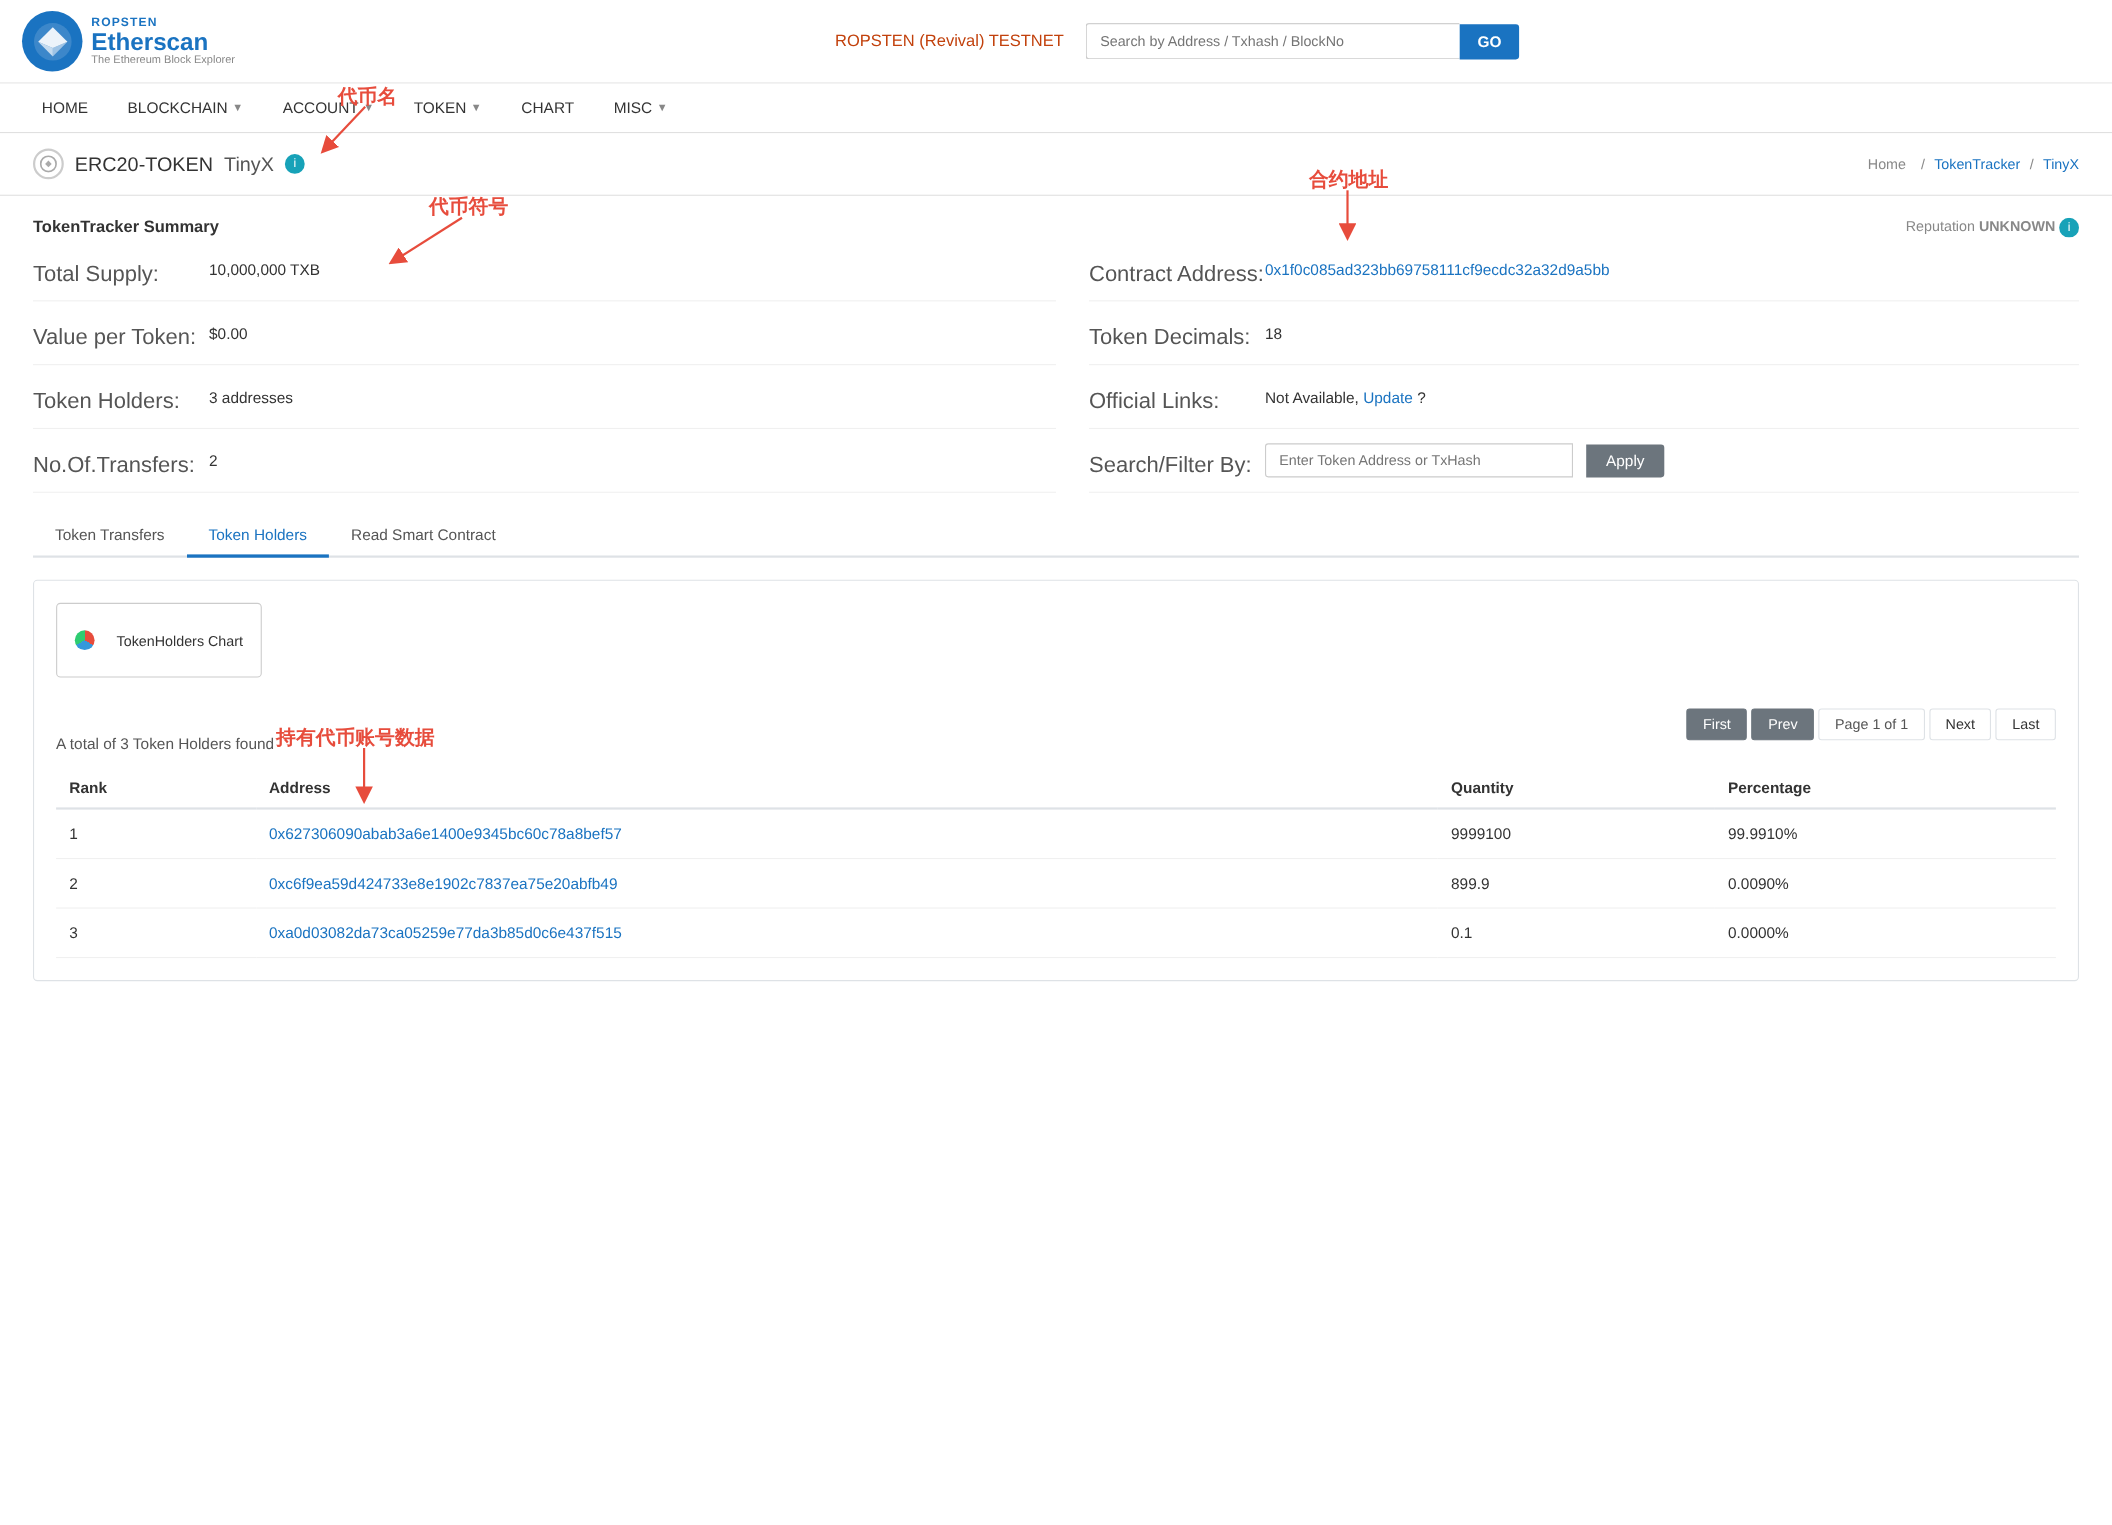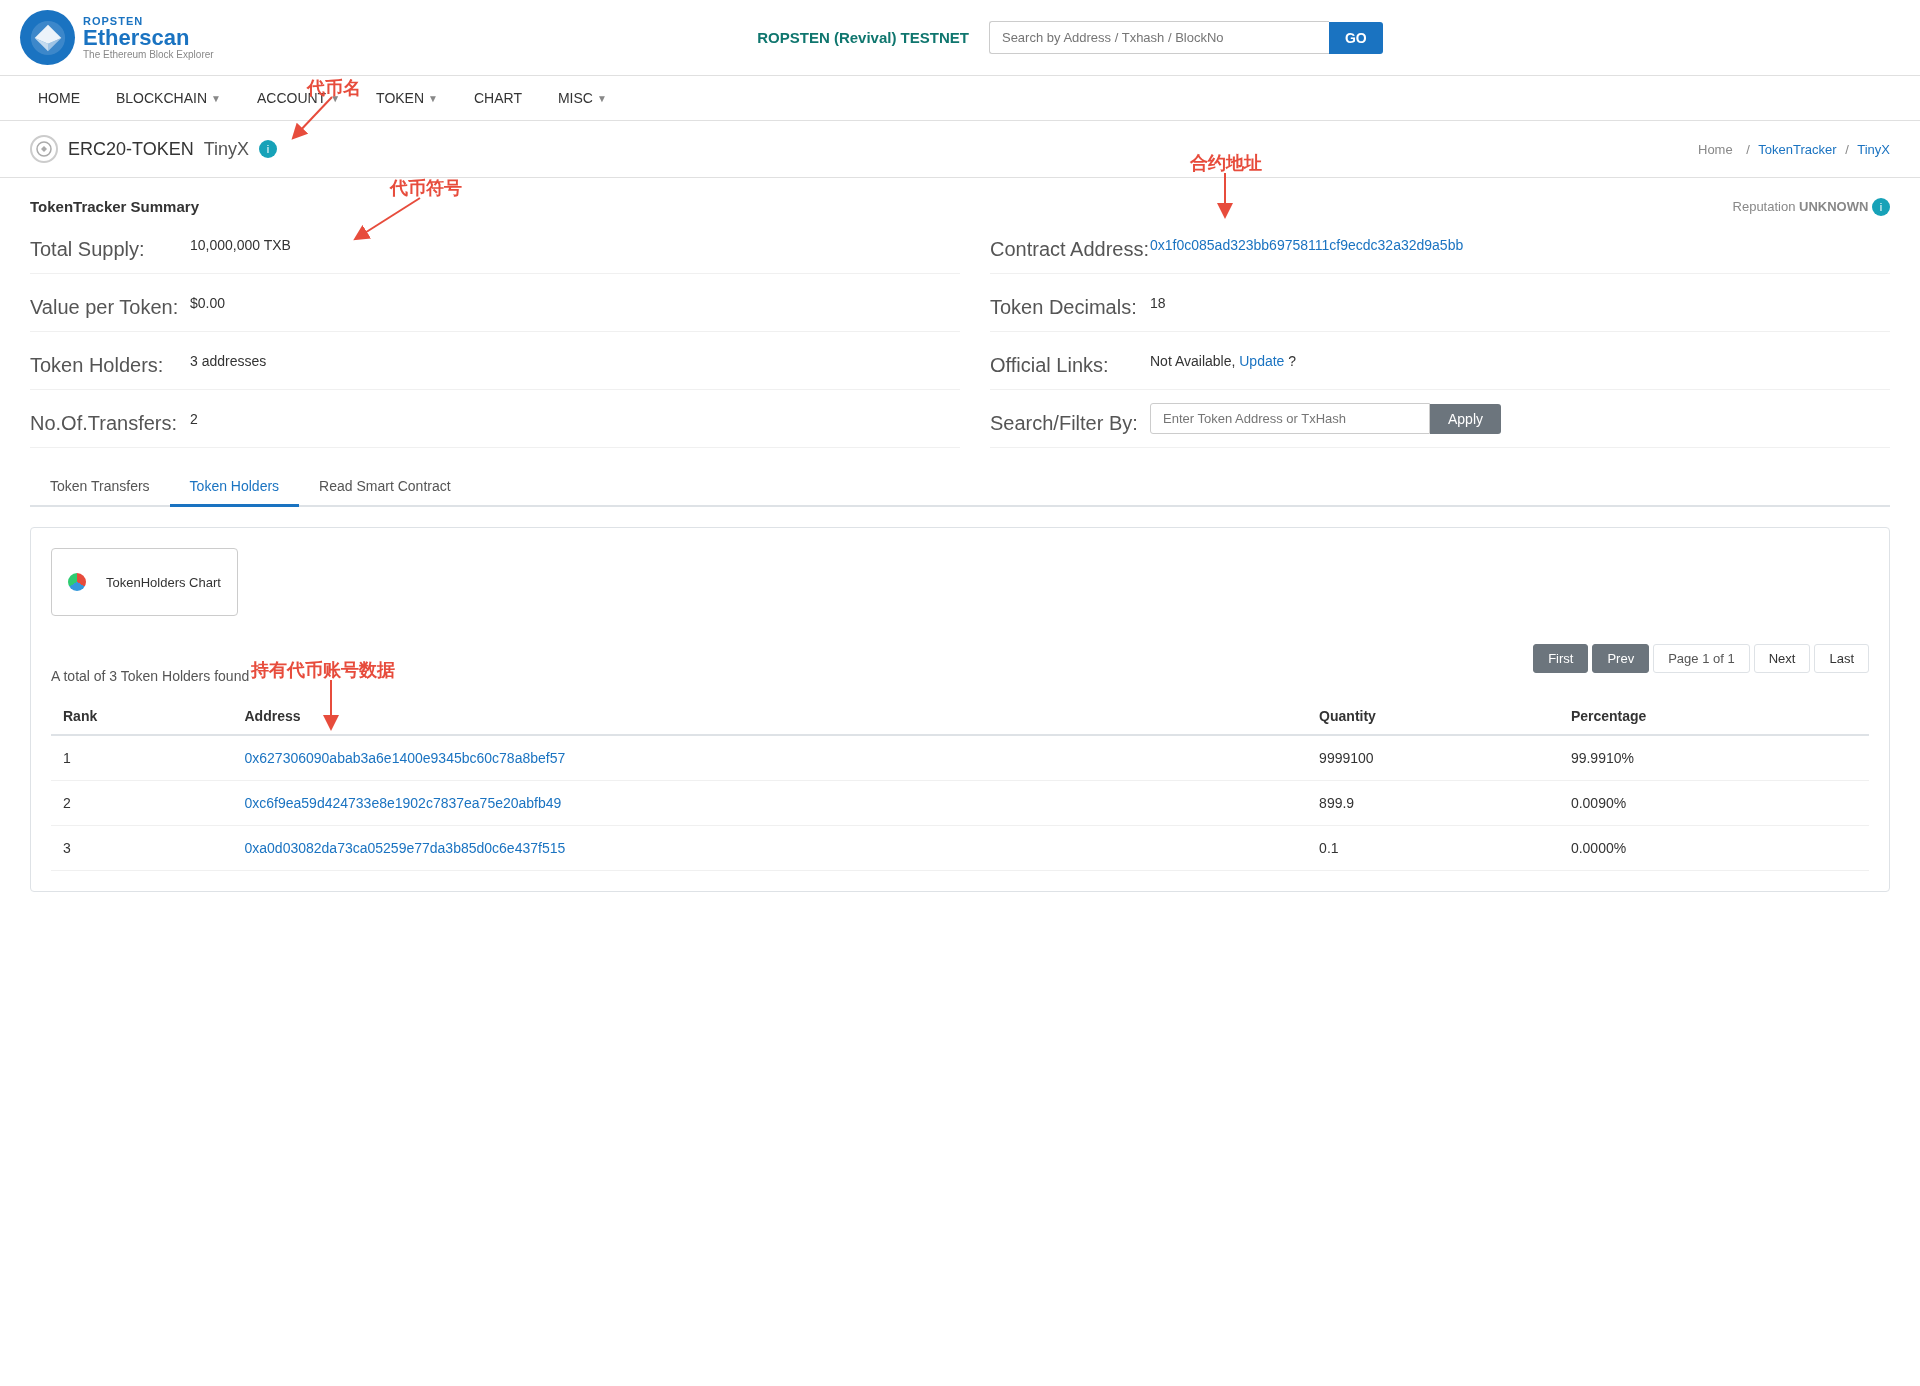--- a/index.html
+++ b/index.html
@@ -35,22 +35,22 @@
     .logo-etherscan { color: #1a73c1; font-size: 22px; font-weight: bold; line-height: 1; }
     .logo-subtitle { color: #888; font-size: 10px; }
 
     .header-center {
       flex: 1;
       display: flex;
       align-items: center;
       justify-content: center;
     }
     .testnet-label {
-      color: #0f766e;
-      font-weight: bold;
+      color: #c2410c;
+      font-weight: normal;
       font-size: 15px;
       margin-right: 20px;
       white-space: nowrap;
     }
     .search-bar {
       display: flex;
       align-items: center;
     }
     .search-input {
       width: 340px;
@@ -185,21 +185,21 @@
       color: #333;
       font-size: 14px;
     }
     .summary-value.link { color: #1a73c1; text-decoration: none; cursor: pointer; word-break: break-all; }
 
     .right-col { padding-left: 30px; }
 
     .filter-input-wrap {
       display: flex;
       align-items: center;
-      gap: 0;
+      gap: 12px;
     }
     .filter-input {
       padding: 7px 12px;
       border: 1px solid #ccc;
       border-radius: 3px 0 0 3px;
       font-size: 13px;
       width: 280px;
       outline: none;
       color: #aaa;
     }

